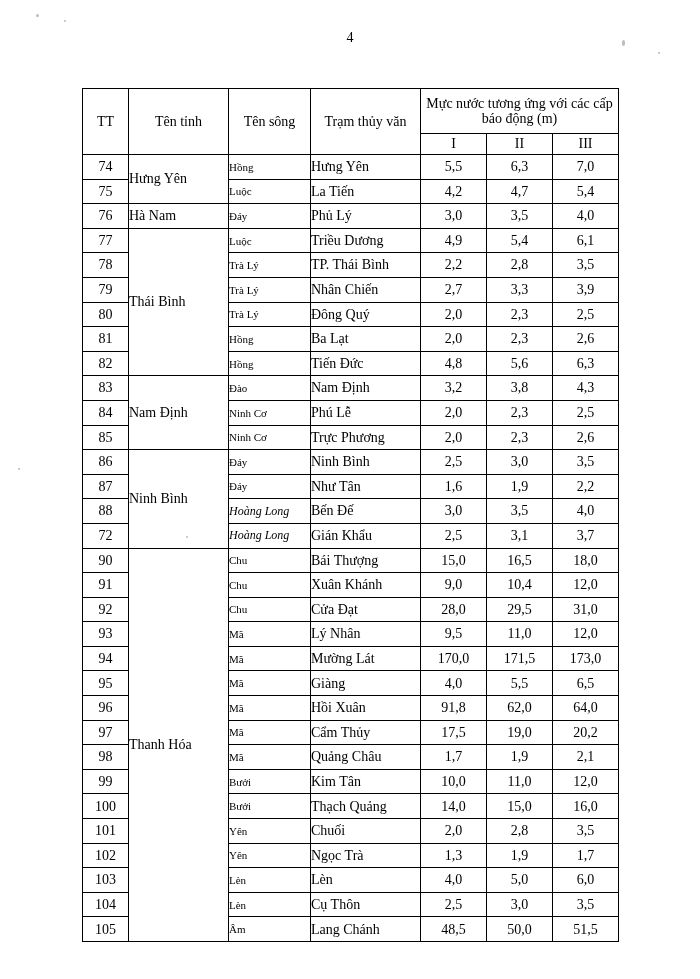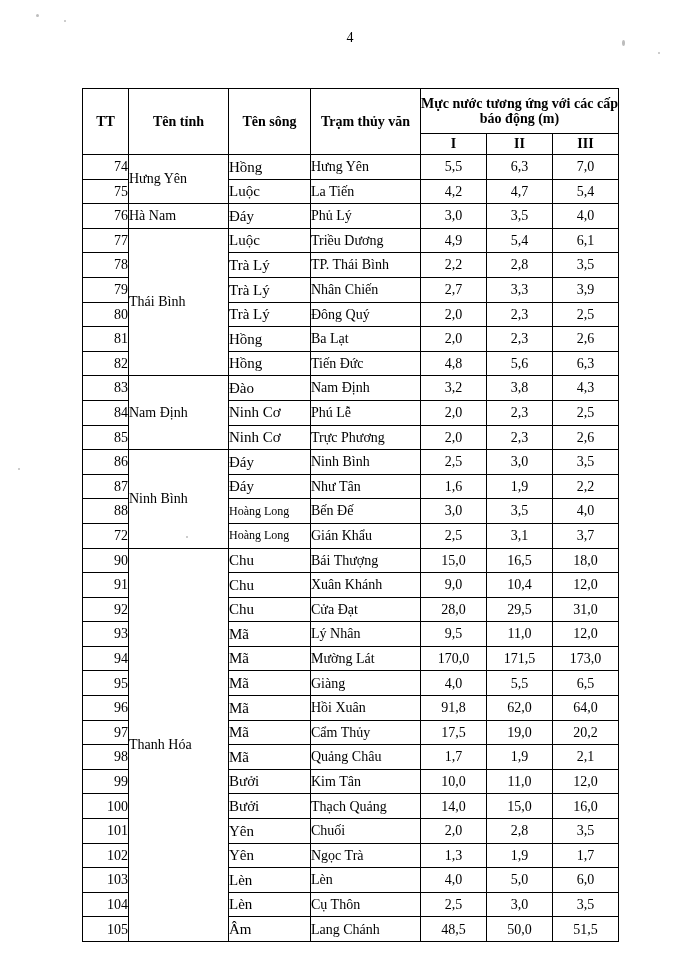--- a/index.html
+++ b/index.html
@@ -47,50 +47,51 @@
     table-layout: fixed;
     font-size: 13.5px;
   }
   table.main th, table.main td {
     border: 1px solid #000000;
     padding: 0;
     vertical-align: middle;
     line-height: 1.1;
   }
   th.hdr {
-    font-weight: bold;
+    font-weight: normal;
     text-align: center;
     padding: 3px 2px;
     font-size: 14px;
     margin-left: 8px;
   }
   th.hdr-top {
     height: 44px;
   }
   th.hdr-sub {
     height: 20px;
     font-size: 14px;
   }
   td.num {
-    text-align: right;
+    text-align: center;
     height: 23.6px;
     font-size: 14px;
   }
   td.prov {
     text-align: left;
     padding-left: 6px;
     font-size: 14px;
   }
   td.river {
     text-align: left;
     padding-left: 5px;
-    font-size: 15px;
+    font-size: 11px;
   }
   td.river.small {
     font-size: 12px;
+    font-style: italic;
   }
   td.station {
     text-align: left;
     padding-left: 6px;
     font-size: 14px;
   }
   td.val {
     text-align: center;
     font-size: 14px;
   }

